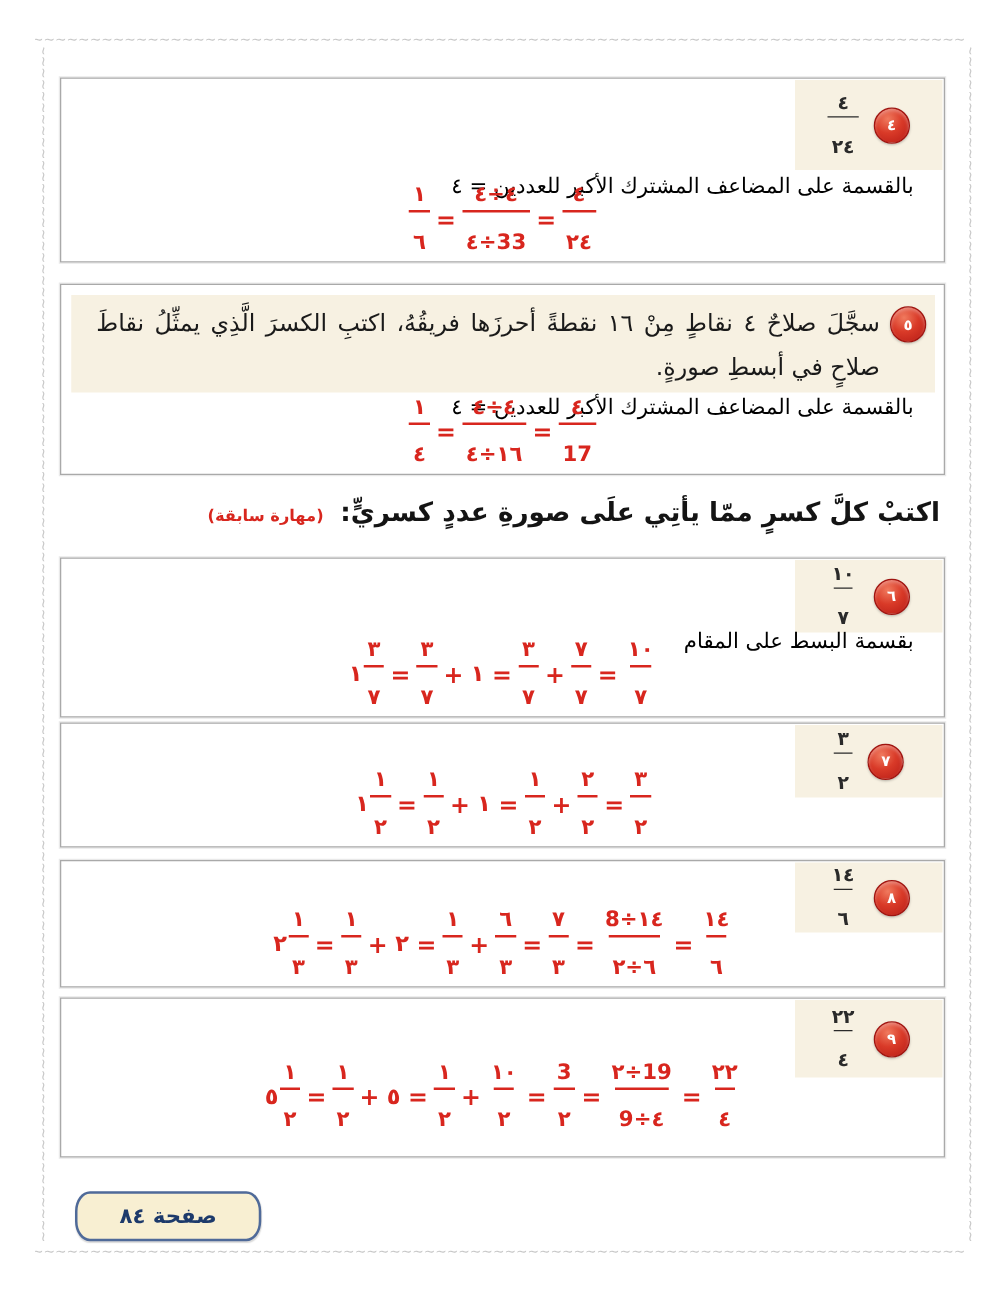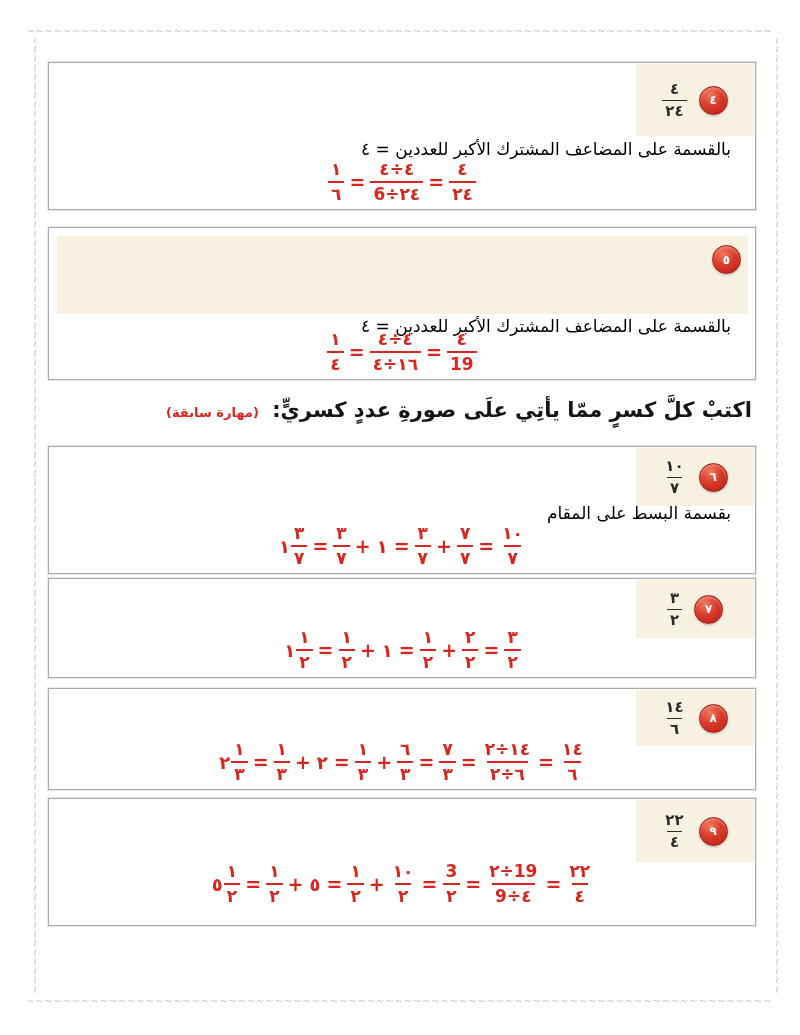--- a/index.html
+++ b/index.html
@@ -40,21 +40,21 @@
     width:27px; height:27px; border-radius:50%; flex:0 0 auto;
     background:radial-gradient(circle at 38% 30%, #f07a5e 0%, #d93a28 45%, #b51a15 100%);
     border:1px solid #9e1410; color:#fff; font-size:12px; font-weight:bold;
     display:flex; align-items:center; justify-content:center;
     box-shadow:inset 0 2px 3px rgba(255,255,255,.35), 0 1px 2px rgba(0,0,0,.25);
   }
 
   
   .frac{display:inline-flex; flex-direction:column; align-items:center; line-height:1; vertical-align:middle;}
   .frac .num{padding:0 3px 3px;}
-  .frac .den{border-top:2px solid currentColor; padding:3px 3px 0;}
+  .frac .den{border-top:2px solid currentColor; padding:16px 3px 0;}
   .ltr{direction:ltr; unicode-bidi:bidi-override;}
 
   .chip-frac{color:#2a2a2a; font-size:15px; font-weight:bold;}
   .chip-frac .den{border-top-width:1.5px;}
 
   
   .eq{
     position:absolute; left:0; right:0; bottom:6px;
     display:flex; direction:rtl; align-items:center; justify-content:center;
     color:#d8261e; font-weight:bold; font-size:20px;
@@ -119,39 +119,40 @@
     </div>
     <div class="method m1">بالقسمة على المضاعف المشترك الأكبر للعددين = ٤</div>
     <div class="eq">
         <span class="frac">
           <span class="num ltr">٤</span>
           <span class="den ltr">٢٤</span>
         </span>
         <span class="op">=</span>
         <span class="frac">
           <span class="num ltr">٤÷٤</span>
-          <span class="den ltr">6÷٢٤</span>
+          <span class="den ltr">٤÷33</span>
         </span>
         <span class="op">=</span>
         <span class="frac">
           <span class="num ltr">١</span>
           <span class="den ltr">٦</span>
         </span>
       </div>
   </div>
 
   <div class="box box2">
     <div class="statement-box">
       <span class="badge">٥</span>
+      <div class="statement">سجَّلَ صلاحٌ ٤ نقاطٍ مِنْ ١٦ نقطةً أحرزَها فريقُهُ، اكتبِ الكسرَ الَّذِي يمثِّلُ نقاطَ صلاحٍ في أبسطِ صورةٍ.</div>
     </div>
     <div class="method m2">بالقسمة على المضاعف المشترك الأكبر للعددين = ٤</div>
     <div class="eq">
         <span class="frac">
           <span class="num ltr">٤</span>
-          <span class="den ltr">19</span>
+          <span class="den ltr">17</span>
         </span>
         <span class="op">=</span>
         <span class="frac">
           <span class="num ltr">٤÷٤</span>
           <span class="den ltr">٤÷١٦</span>
         </span>
         <span class="op">=</span>
         <span class="frac">
           <span class="num ltr">١</span>
           <span class="den ltr">٤</span>
@@ -255,21 +256,21 @@
         <span class="den ltr">٦</span>
       </span>
     </div>
     <div class="eq">
         <span class="frac">
           <span class="num ltr">١٤</span>
           <span class="den ltr">٦</span>
         </span>
         <span class="op">=</span>
         <span class="frac">
-          <span class="num ltr">٢÷١٤</span>
+          <span class="num ltr">8÷١٤</span>
           <span class="den ltr">٢÷٦</span>
         </span>
         <span class="op">=</span>
         <span class="frac">
           <span class="num ltr">٧</span>
           <span class="den ltr">٣</span>
         </span>
         <span class="op">=</span>
         <span class="frac">
           <span class="num ltr">٦</span>
@@ -342,14 +343,17 @@
         <span class="mixed">
           <span class="frac">
             <span class="num ltr">١</span>
             <span class="den ltr">٢</span>
           </span>
           <span class="whole">٥</span>
         </span>
       </div>
   </div>
 
+  <div class="page-badge">
+    <span>صفحة ٨٤</span>
+  </div>
 
 </div>
 
 </body></html>

